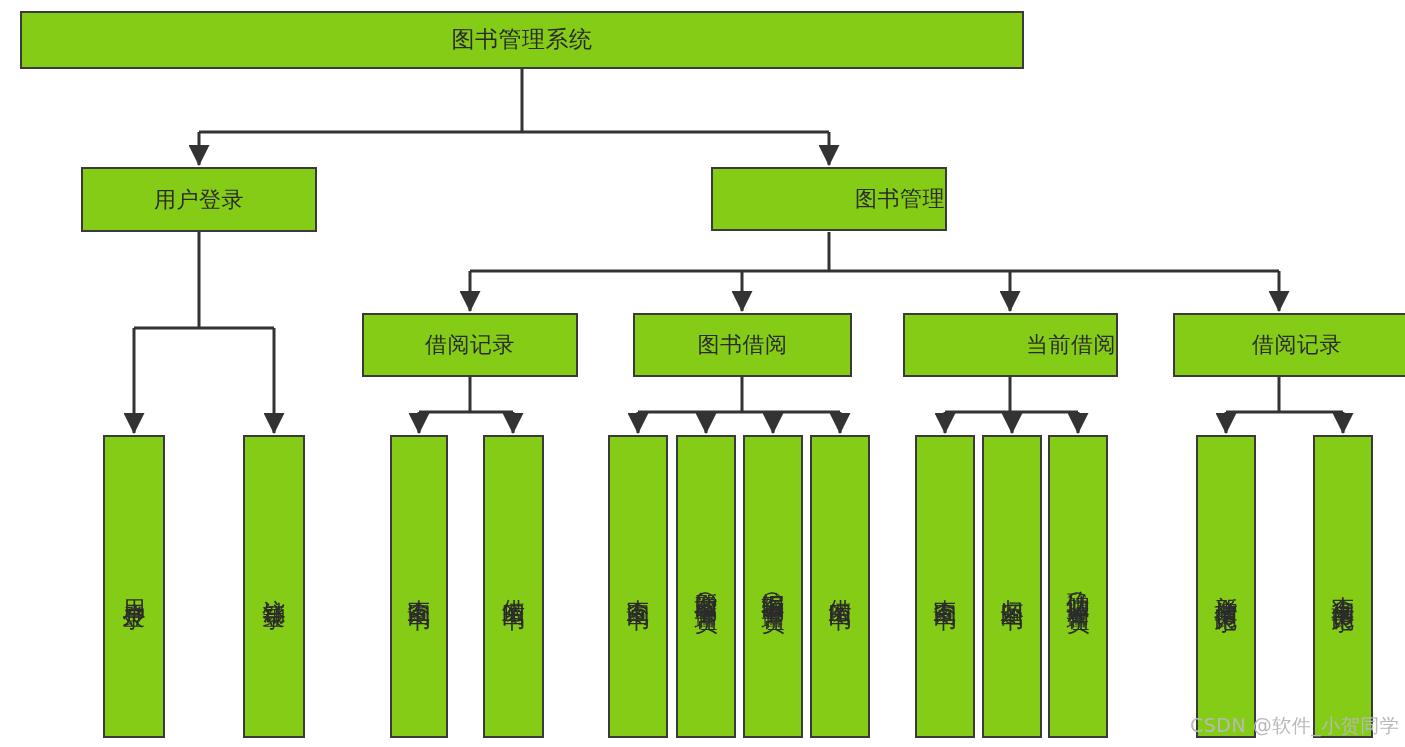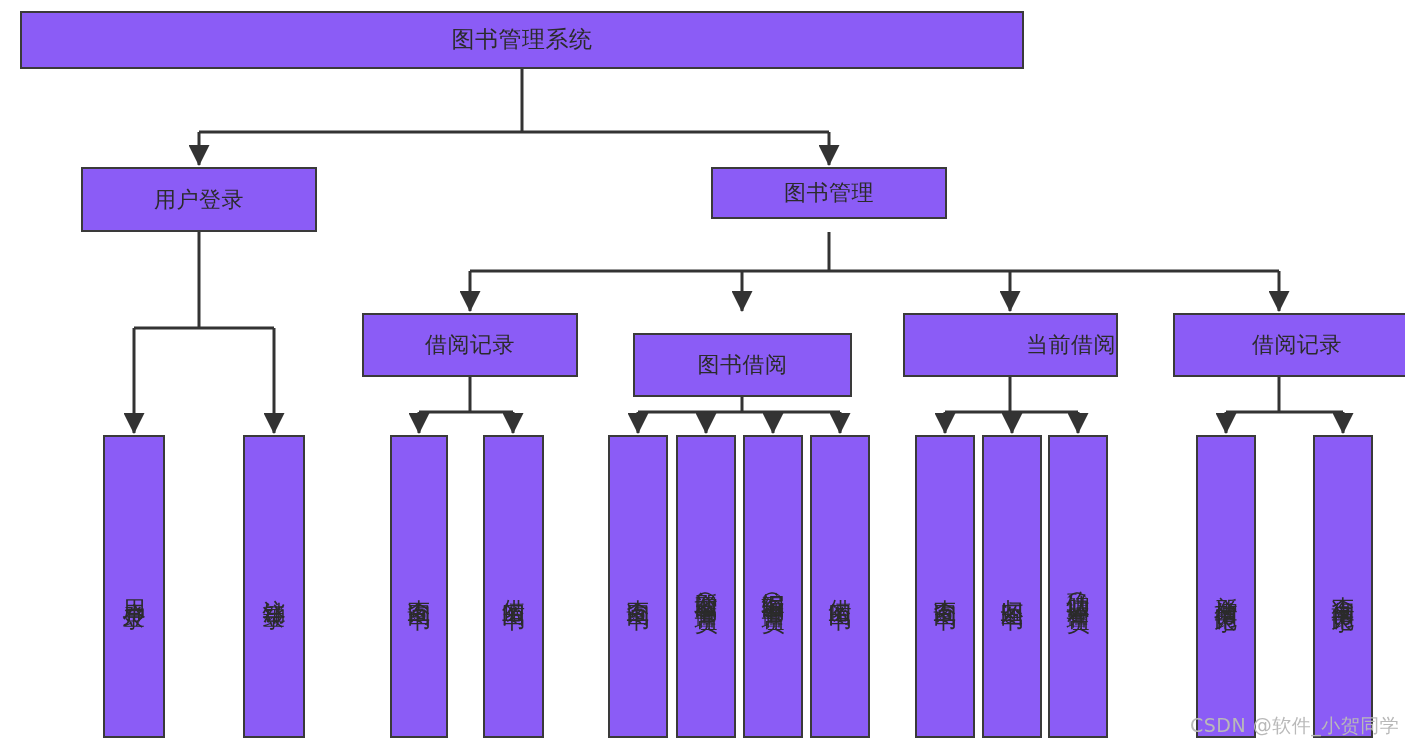--- a/index.html
+++ b/index.html
@@ -20,21 +20,21 @@
   #diagram-svg {
     position: absolute;
     left: 0;
     top: 0;
     width: 1405px;
     height: 747px;
   }
   .node-box {
     position: absolute;
     box-sizing: border-box;
-    background: #8b5cf6;
+    background: #84cc16;
     border: 2px solid #3a3a3a;
     display: flex;
     align-items: center;
     justify-content: center;
   }
   .node-label {
     color: #2b2b2b;
     line-height: 1.18;
     white-space: pre;
     text-align: center;
@@ -121,28 +121,28 @@
     </g>
   </svg>
 
   <div class="node-box h-node root" style="left:20px; top:11px; width:1004px; height:58px;">
     <span class="node-label">图书管理系统</span>
   </div>
 
   <div class="node-box h-node" style="left:81px; top:167px; width:236px; height:65px;">
     <span class="node-label">用户登录</span>
   </div>
-  <div class="node-box h-node" style="left:711px; top:167px; width:236px; height:52px;">
+  <div class="node-box h-node" style="left:711px; top:167px; width:236px; height:64px;justify-content:flex-end;">
     <span class="node-label">图书管理</span>
   </div>
 
   <div class="node-box h-node" style="left:362px; top:313px; width:216px; height:64px;">
     <span class="node-label">借阅记录</span>
   </div>
-  <div class="node-box h-node" style="left:633px; top:313px; width:219px; height:64px;margin-top:20px;">
+  <div class="node-box h-node" style="left:633px; top:313px; width:219px; height:64px;">
     <span class="node-label">图书借阅</span>
   </div>
   <div class="node-box h-node" style="left:903px; top:313px; width:215px; height:64px;justify-content:flex-end;">
     <span class="node-label">当前借阅</span>
   </div>
   <div class="node-box h-node" style="left:1173px; top:313px; width:248px; height:64px;">
     <span class="node-label">借阅记录</span>
   </div>
 
   <div class="node-box v-node" style="left:103px; top:435px; width:62px; height:303px;">

